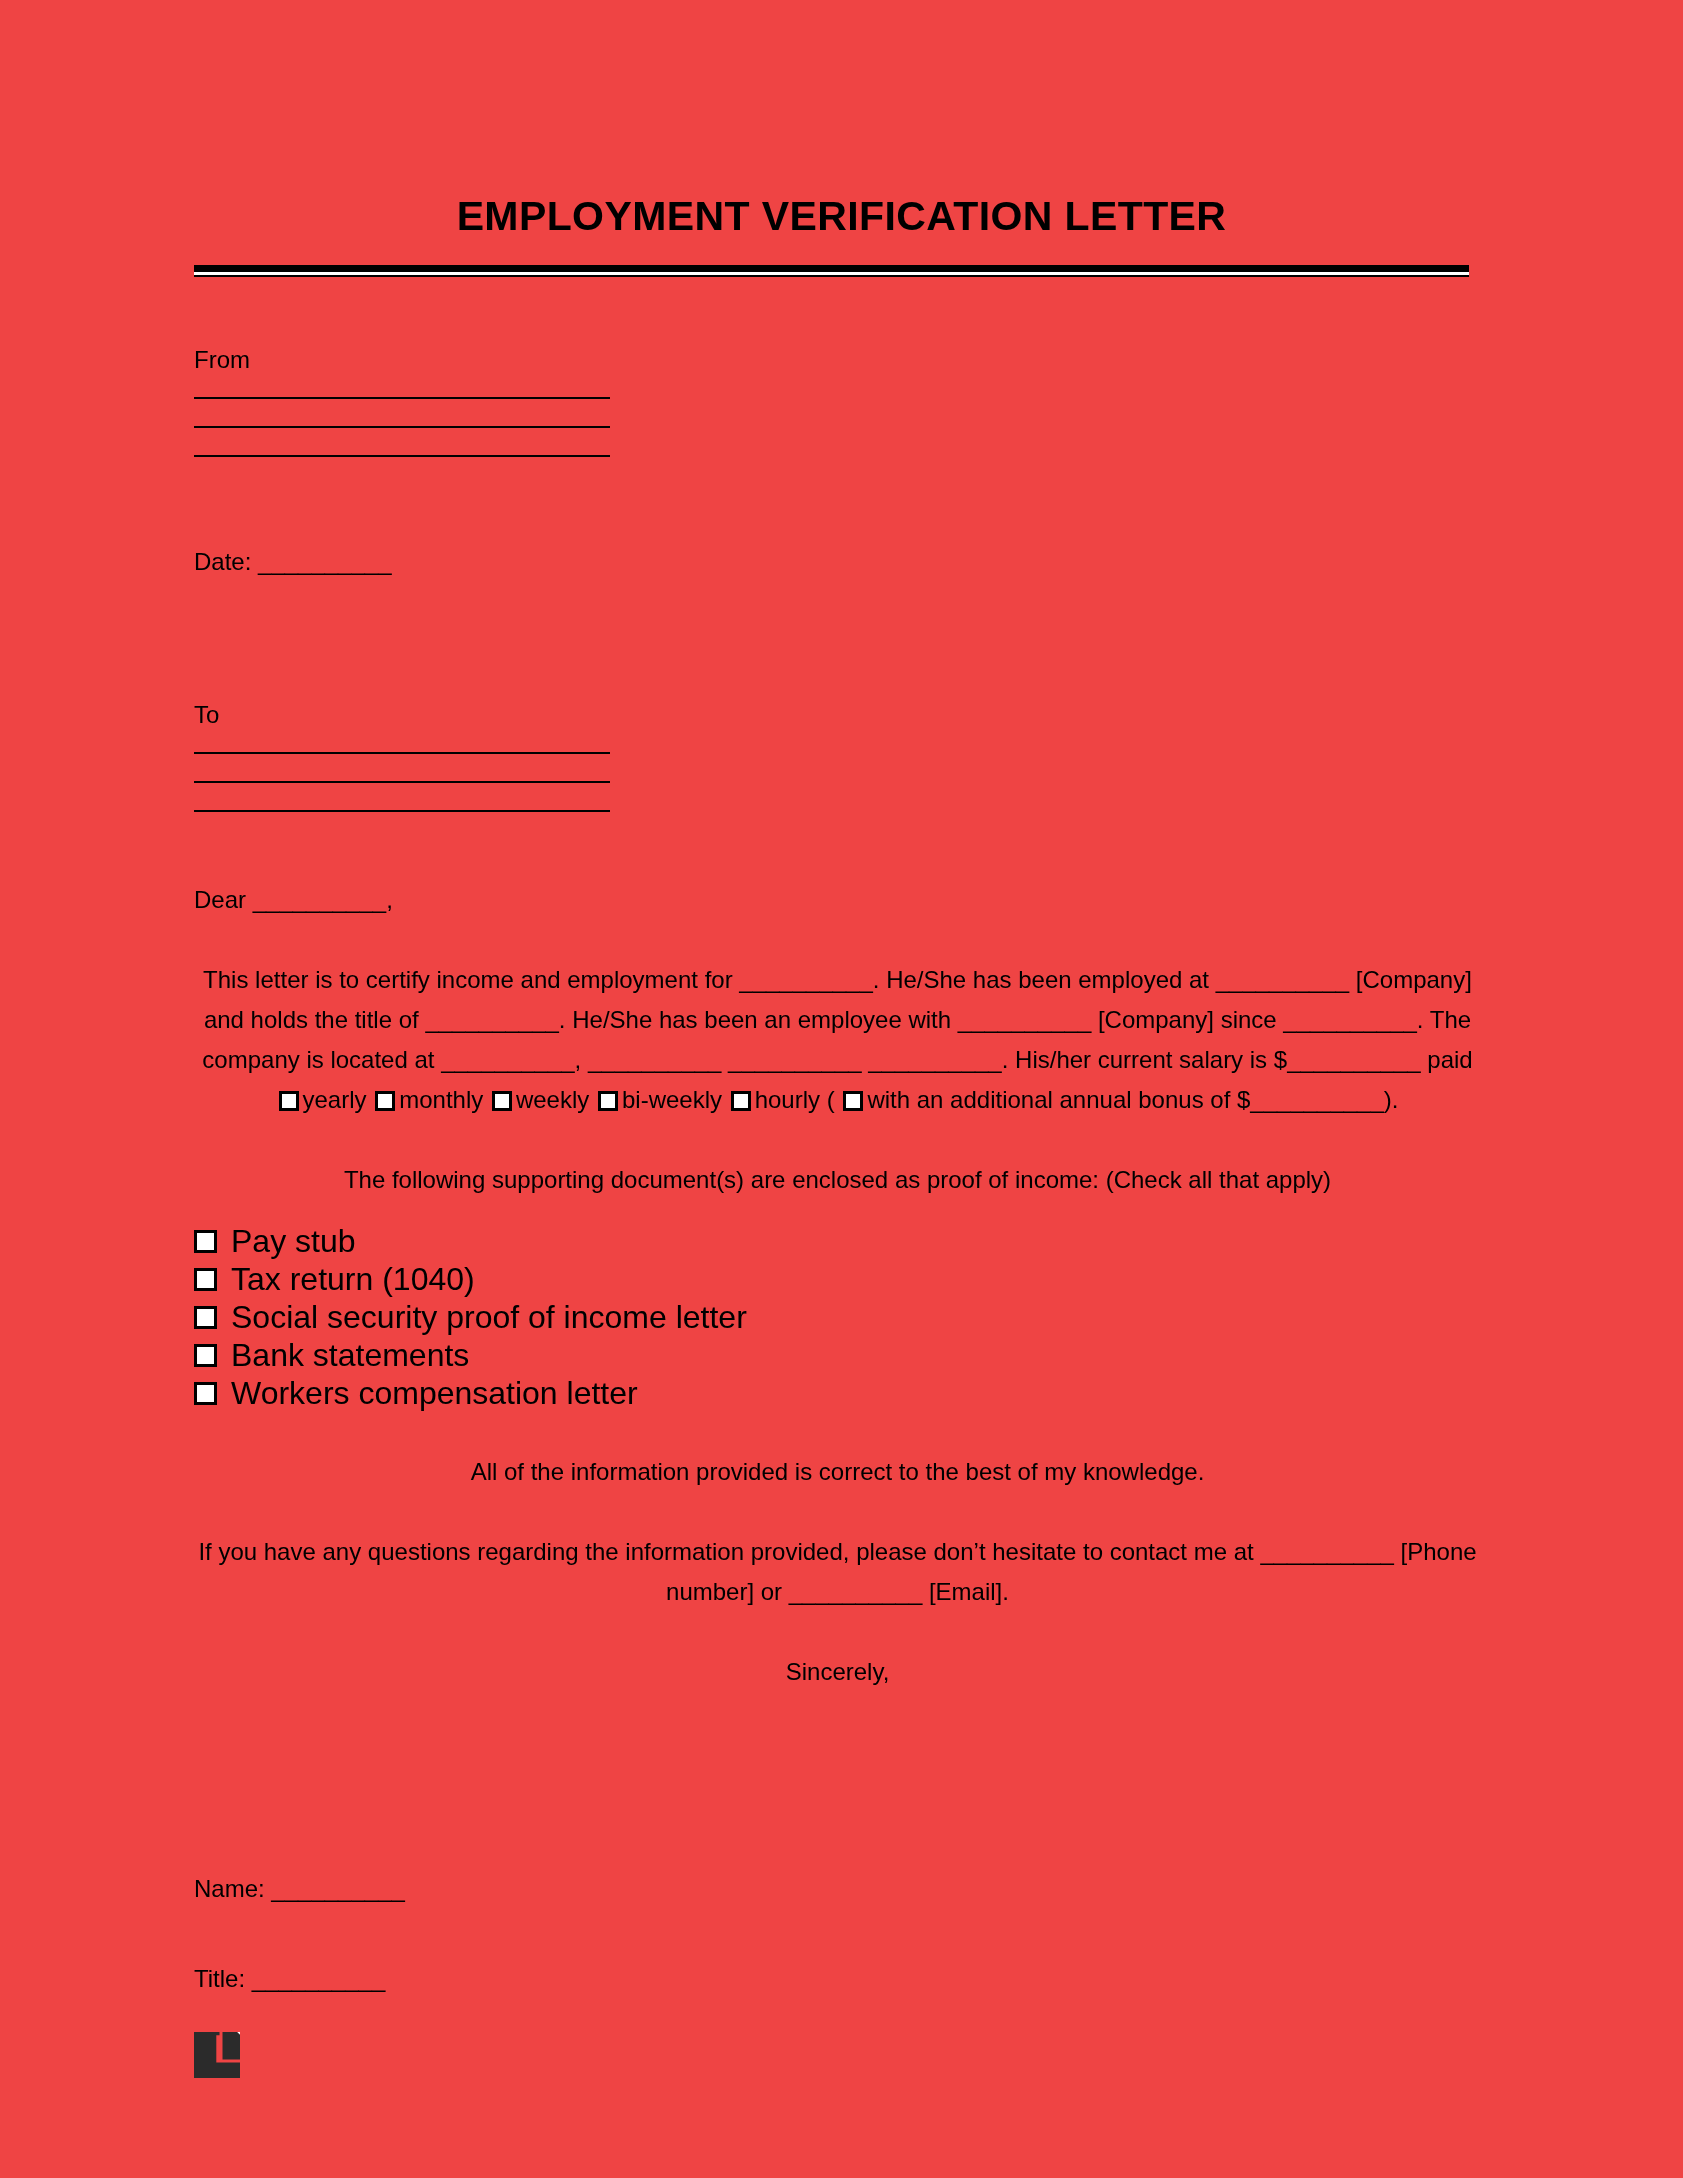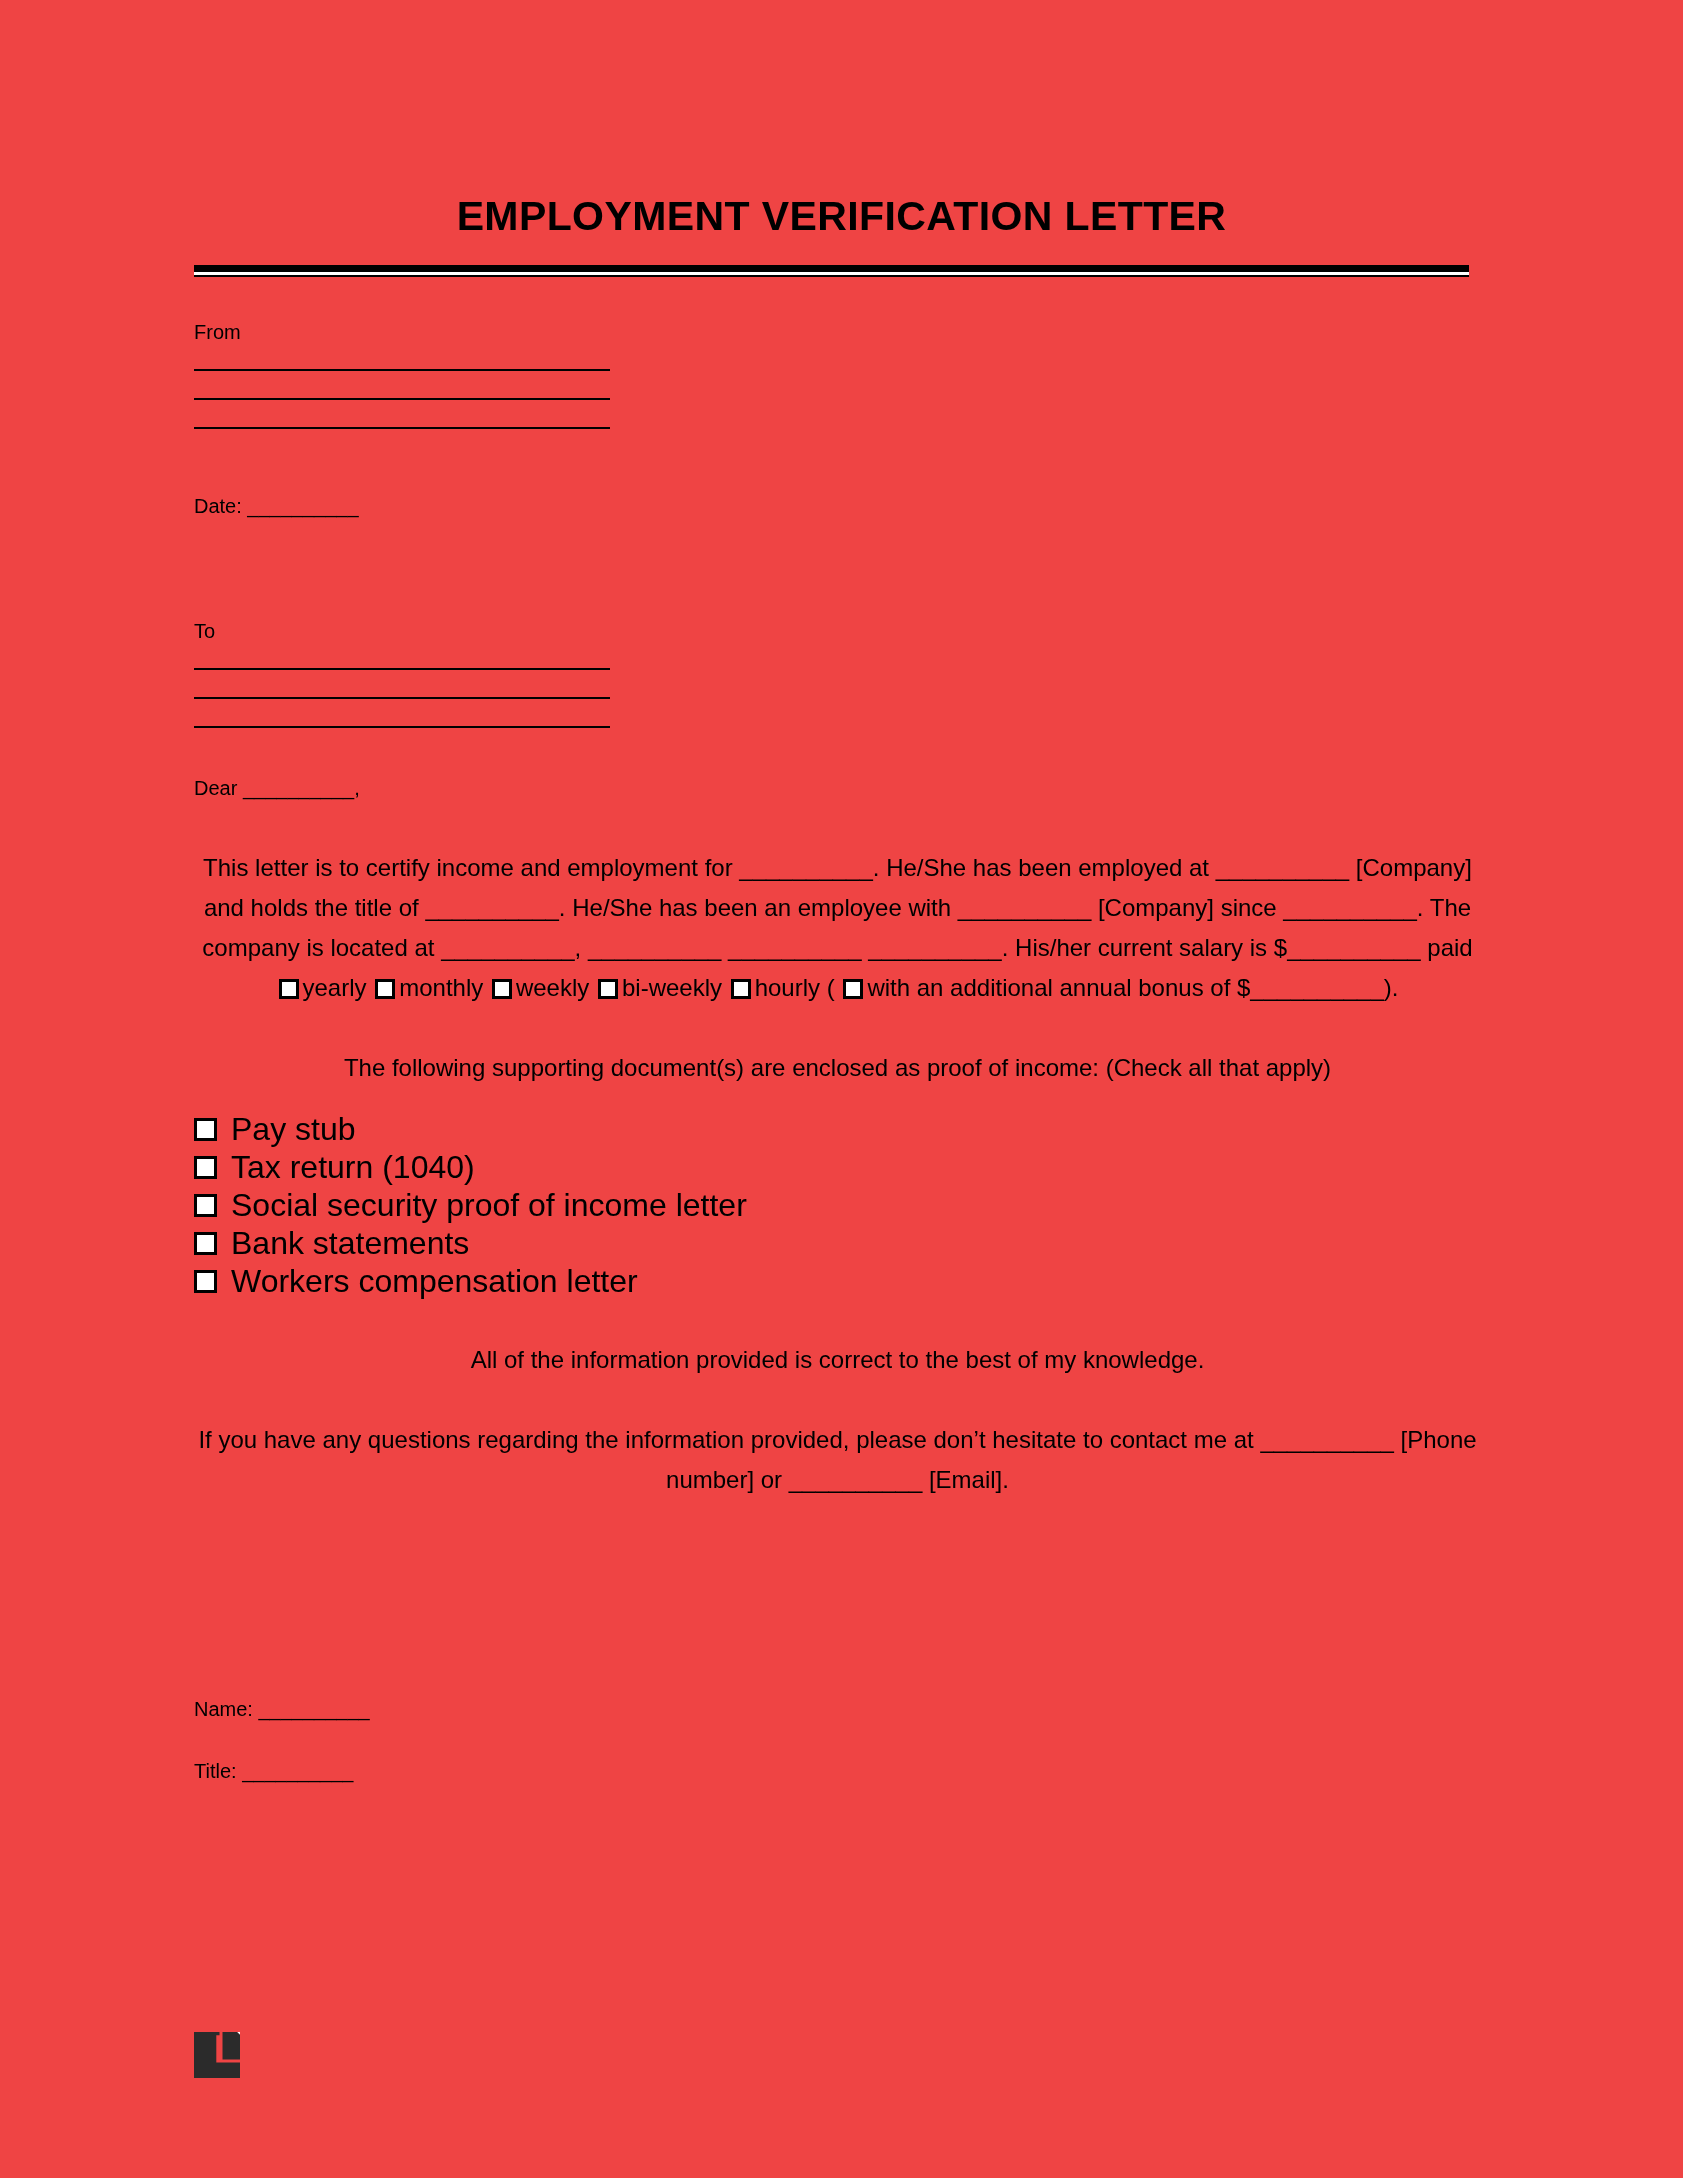--- a/index.html
+++ b/index.html
@@ -63,23 +63,24 @@
     font-size: 24px;
     line-height: 40px;
   }
 
   .blk {
     margin: 0;
     padding: 0;
   }
 
   .label-line {
-    font-size: 20px;
+    font-size: 24px;
     line-height: 40px;
     white-space: nowrap;
+    margin-top: 28px;
   }
 
   
   .rule-line {
     width: 416px;
     height: 0;
     border-bottom: 2px solid #000000;
     margin-top: 27px;
   }
   .rule-line.first { margin-top: 17px; }
@@ -219,20 +220,21 @@
     <div class="gap-md"></div>
 
     <div class="para">All of the information provided is correct to the best of my knowledge.</div>
 
     <div class="gap-md"></div>
 
     <div class="para">If you have any questions regarding the information provided, please don’t hesitate to contact me at __________ [Phone number] or __________ [Email].</div>
 
     <div class="gap-md"></div>
 
+    <div class="para">Sincerely,</div>
 
     <div class="gap-sig"></div>
 
     <div class="label-line">Name: __________</div>
 
     <div class="gap-sm"></div>
 
     <div class="label-line">Title: __________</div>
 
   </div>

